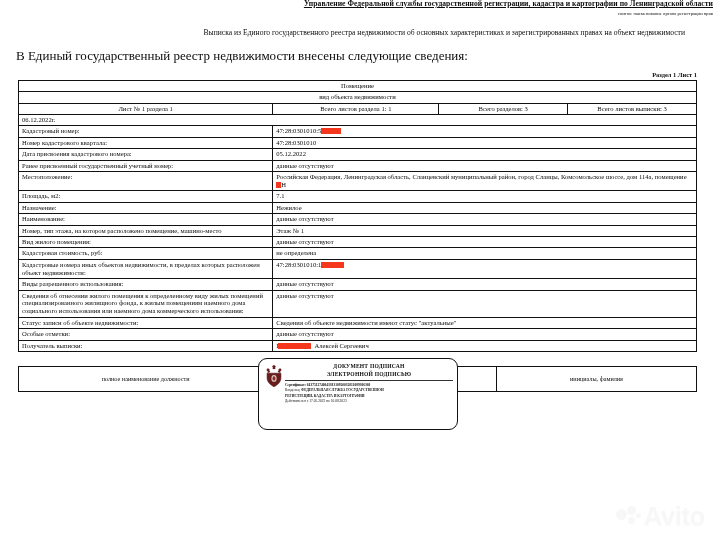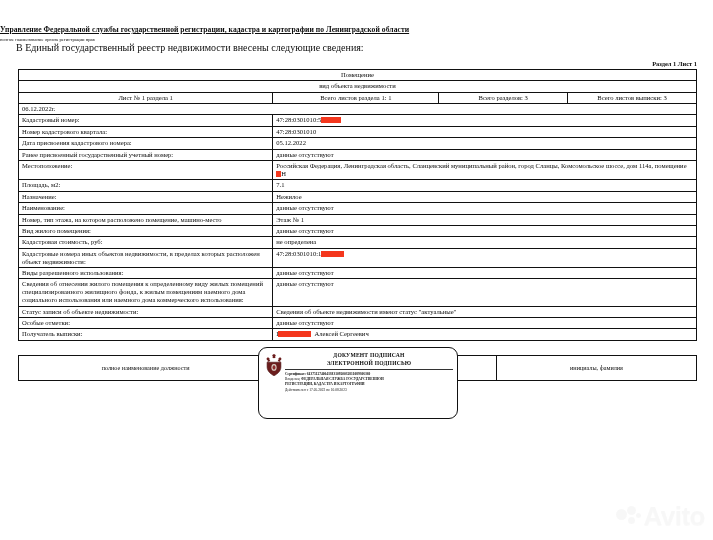--- a/index.html
+++ b/index.html
@@ -19,22 +19,21 @@
 
   .page {
     position: absolute;
     left: 0; top: 0;
     width: 713px;
     height: 540px;
   }
 
   
   .doc-header {
-    text-align: left;
-    padding-top: 26px;
+    text-align: right;
   }
   .org-name {
     font-size: 7.6px;
     font-weight: bold;
     text-decoration: underline;
     letter-spacing: 0.05px;
     line-height: 1.15;
   }
   .org-caption {
     font-size: 4.6px;
@@ -47,22 +46,22 @@
     line-height: 1.2;
     padding: 0 28px;
   }
   .section-title {
     text-align: center;
     font-size: 7.3px;
     font-weight: bold;
     margin-top: 17px;
   }
   .intro-line {
-    font-size: 10px;
-    margin-top: 0;
+    font-size: 13px;
+    margin-top: 11px;
     padding-left: 16px;
   }
 
   .sheet-label {
     font-size: 6.4px;
     font-weight: bold;
     text-align: right;
     padding-right: 16px;
     margin-top: 7px;
     margin-bottom: 2px;
@@ -216,20 +215,21 @@
   .wm-dots i:nth-child(4) { width: 5px;  height: 5px;  left: 20px; top: 7px; }
 </style>
 </head>
 <body>
 
 <div class="page">
 
   <div class="doc-header">
     <div class="org-name">Управление Федеральной службы государственной регистрации, кадастра и картографии по Ленинградской области</div>
     <div class="org-caption">полное наименование органа регистрации прав</div>
+    <div class="doc-title">Выписка из Единого государственного реестра недвижимости об основных характеристиках и зарегистрированных правах на объект недвижимости</div>
   </div>
 
   <div class="intro-line">В Единый государственный реестр недвижимости внесены следующие сведения:</div>
   <div class="sheet-label">Раздел 1 Лист 1</div>
 
   <div class="tbl-wrap">
     <table class="main">
       <colgroup>
         <col style="width:37.5%">
         <col style="width:24.5%">

